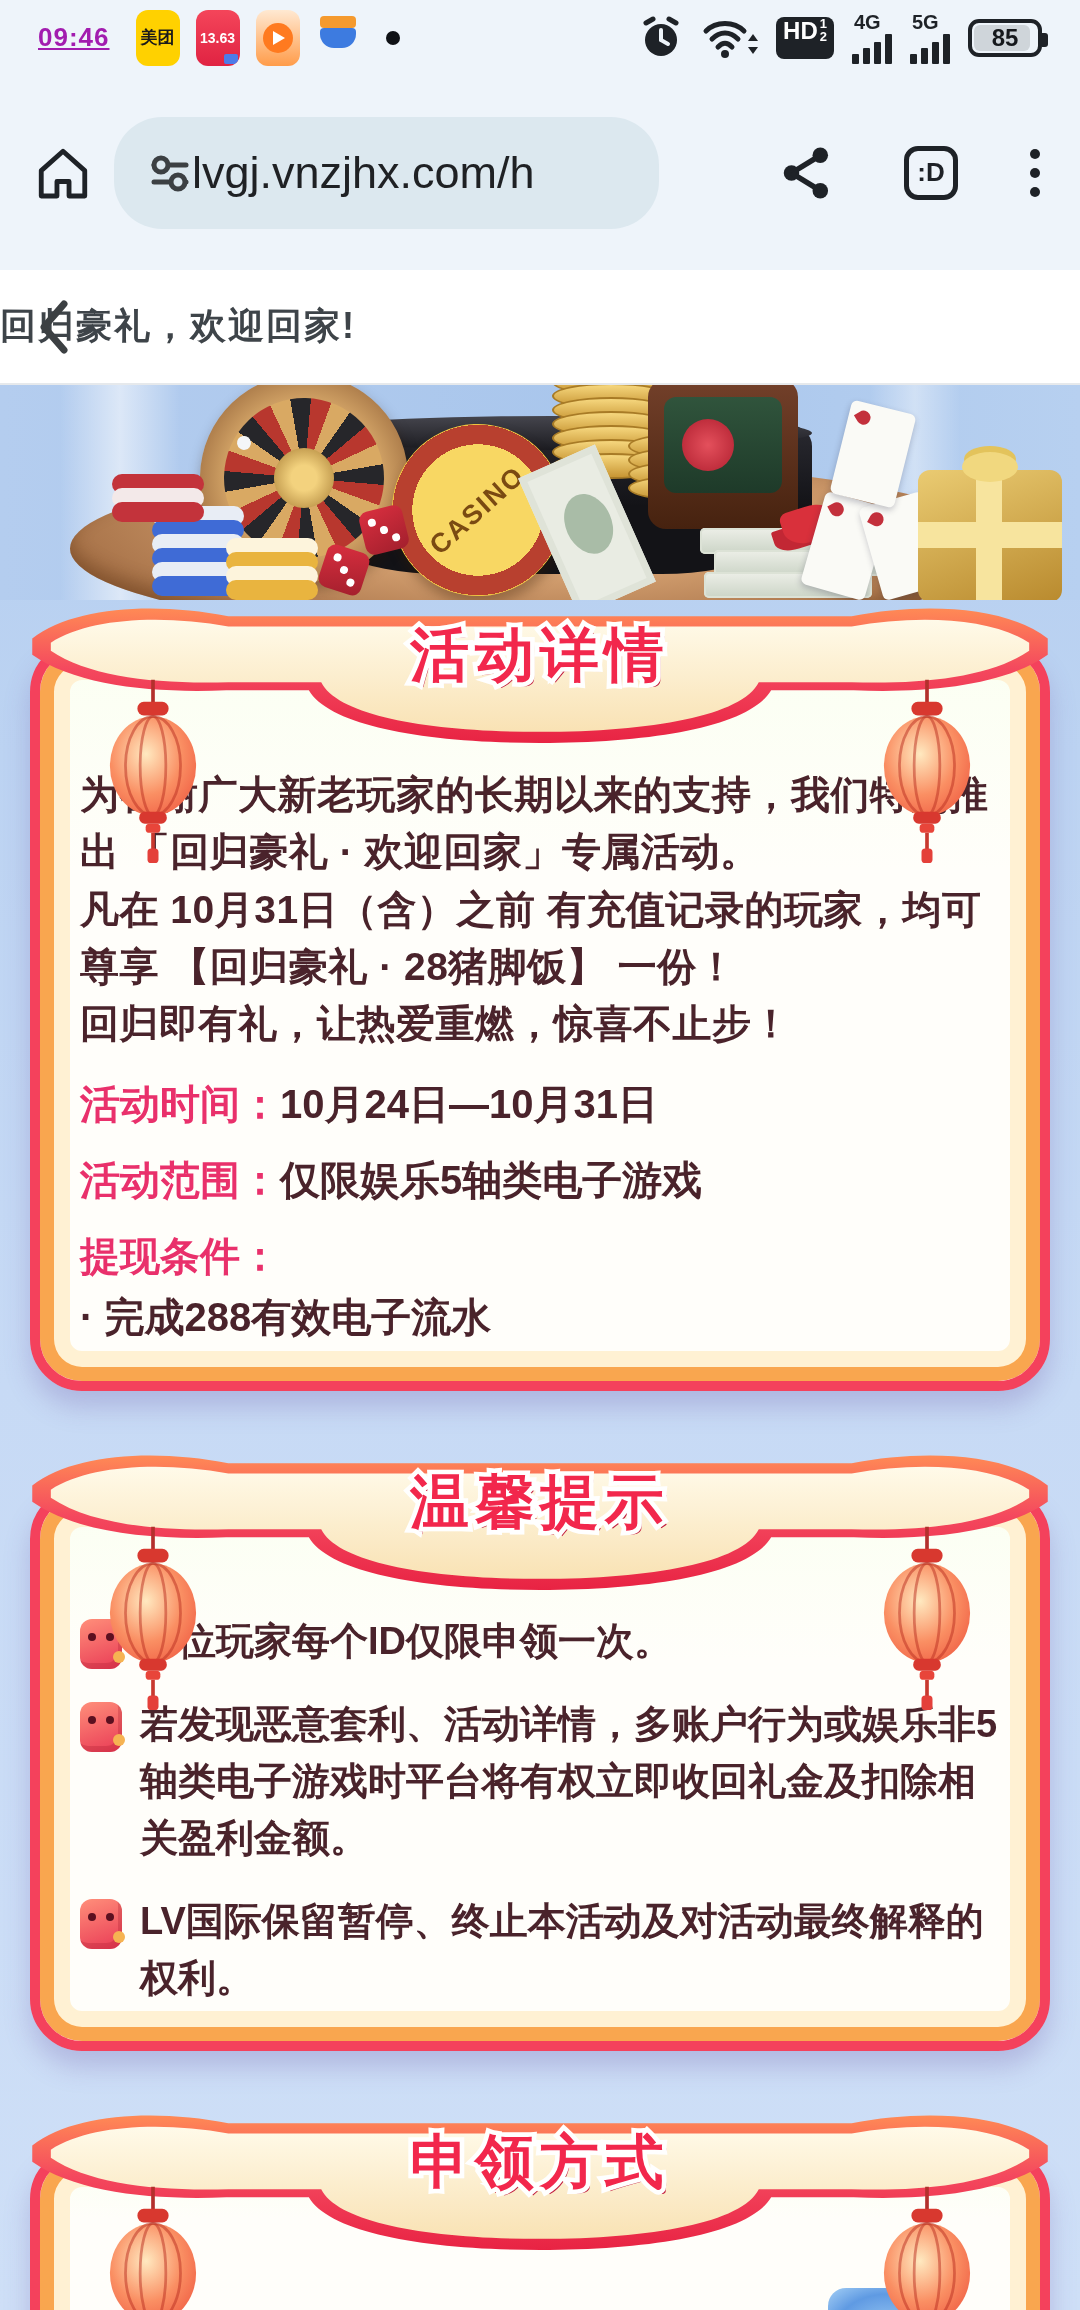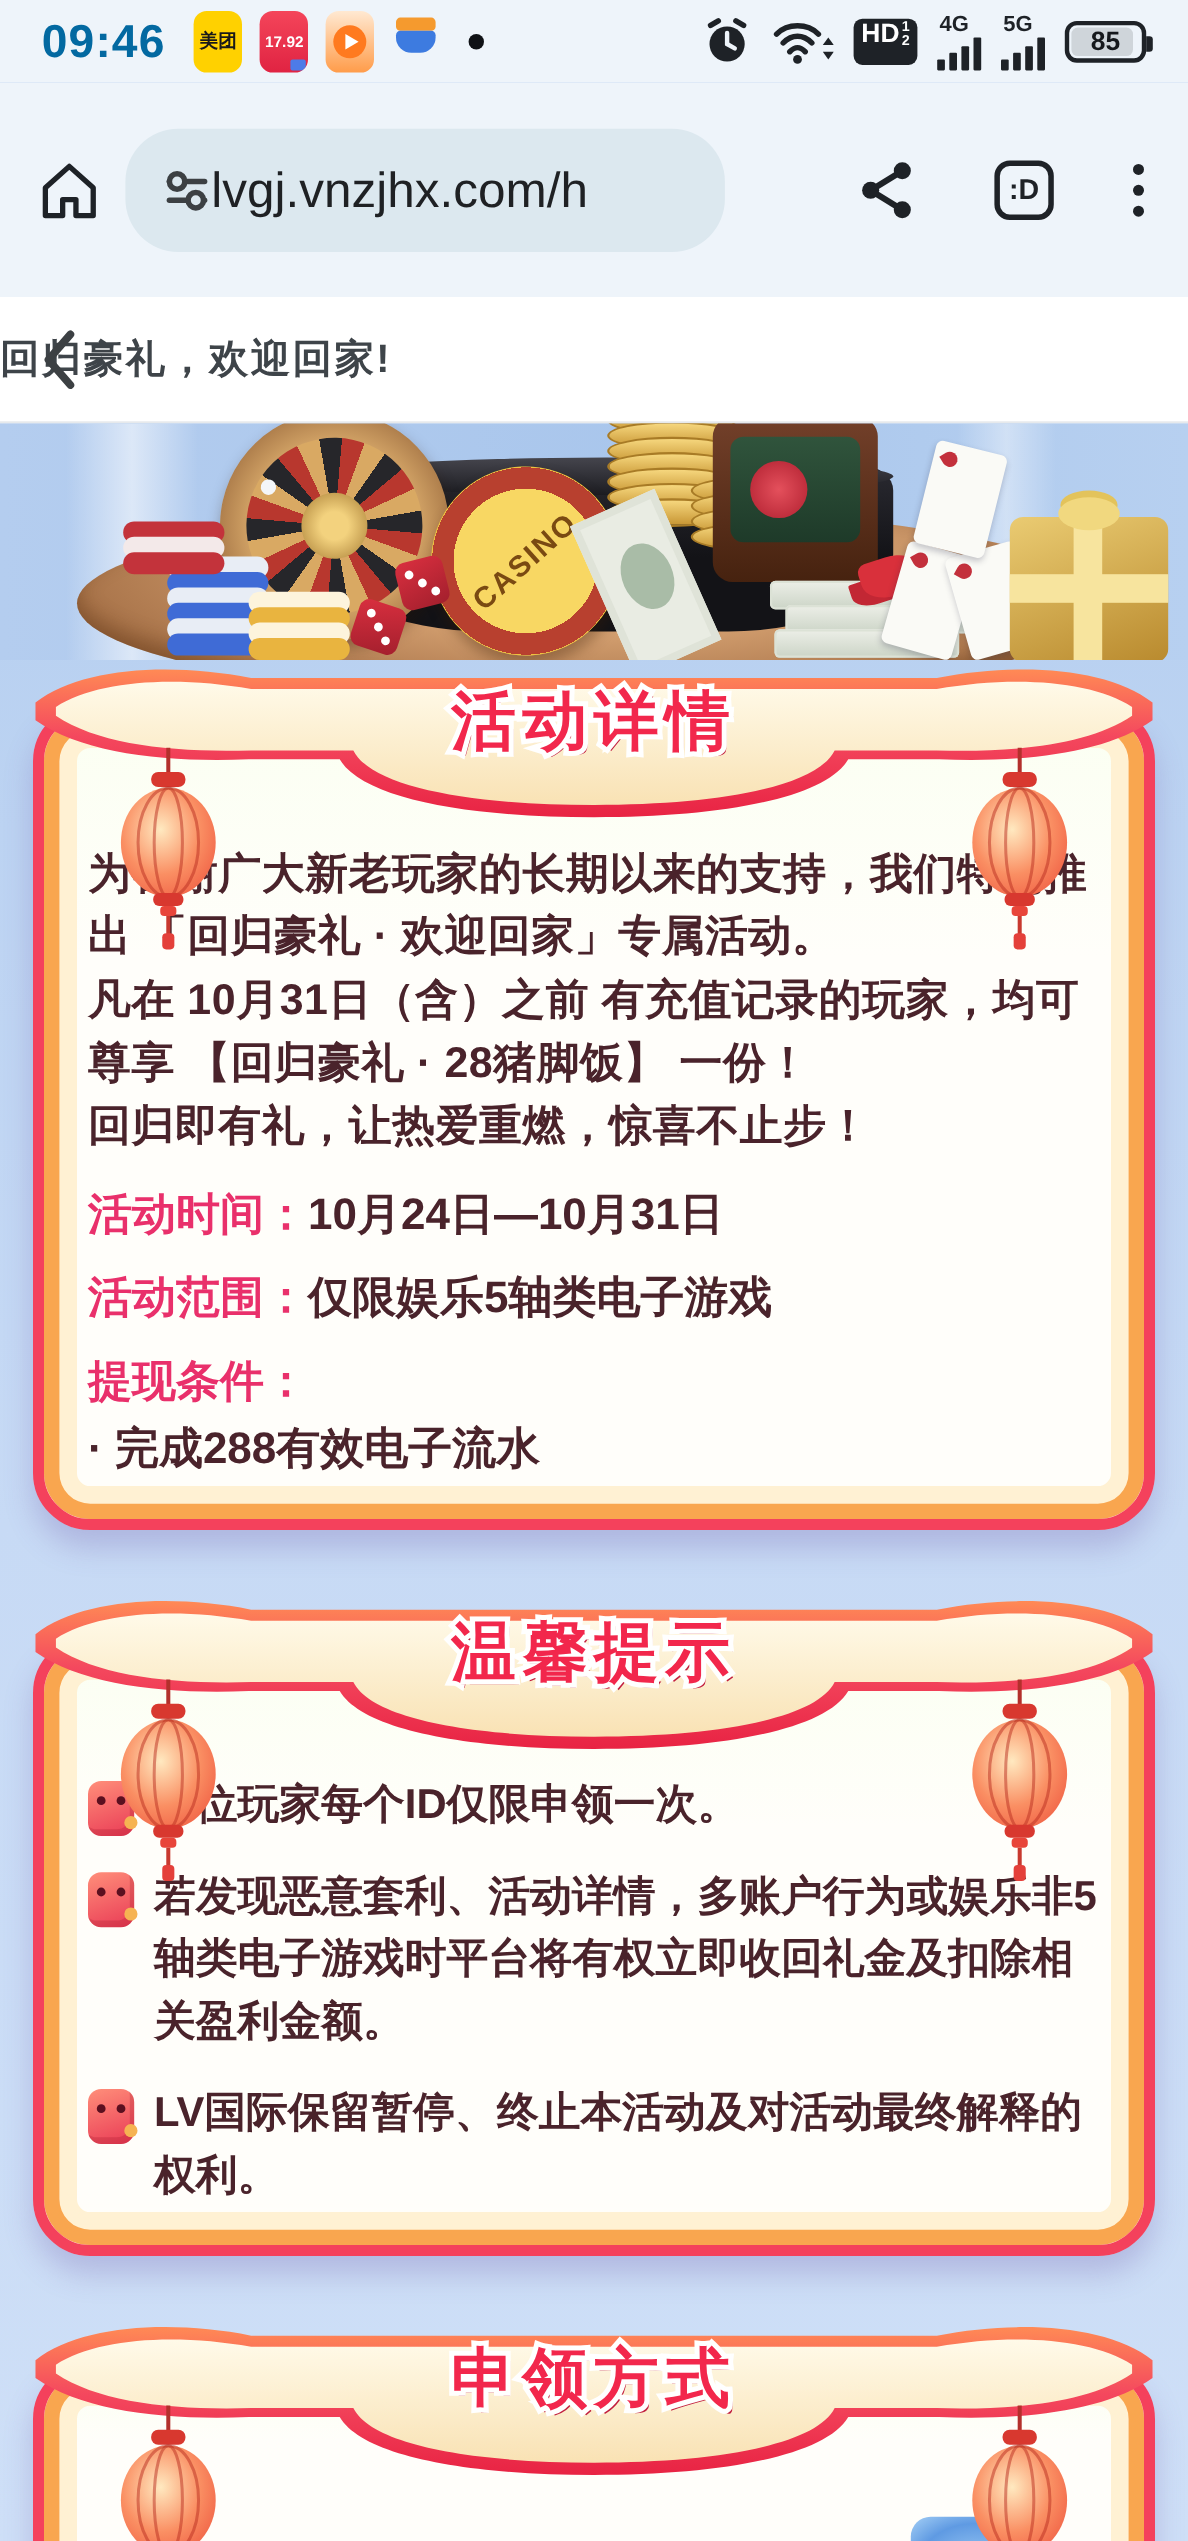--- a/index.html
+++ b/index.html
@@ -3,21 +3,21 @@
 <meta charset="utf-8">
 <style>
   * { margin:0; padding:0; box-sizing:border-box; }
   html,body { width:1080px; }
   body { font-family:"Liberation Sans", sans-serif; }
   .screen { position:relative; width:1080px; height:2310px; overflow:hidden;
     background:linear-gradient(180deg,#ADC9EE 0%,#B9D1F1 25%,#C7DAF5 60%,#CEDFF7 100%); }
 
   
   .statusbar { position:relative; height:75px; background:#EEF4FA; display:flex; align-items:center; padding:0 38px; }
-  .time { font-size:42px; font-weight:700; color:#0369a1; letter-spacing:1px; }
+  .time { font-size:26px; font-weight:700; color:#a21caf; letter-spacing:1px;text-decoration:underline; }
   .notif-icons { display:flex; align-items:center; gap:16px; margin-left:26px; }
   .appicon { width:44px; height:56px; border-radius:12px; display:flex; align-items:center; justify-content:center; overflow:hidden; }
   .appicon.meituan { background:#FFD100; color:#1A1A1A; font-size:17px; font-weight:800; }
   .appicon.sale { background:linear-gradient(180deg,#F4455A,#E02342); color:#fff; font-size:14px; font-weight:800; position:relative; }
   .appicon.sale i { position:absolute; right:2px; bottom:2px; width:14px; height:10px; background:#4D7BE8; border-radius:2px; }
   .appicon.video { background:linear-gradient(180deg,#FFE9D2,#FF9C4A); position:relative; }
   .appicon.video .ring { width:30px; height:30px; border-radius:50%; background:#FF7A1F; display:flex; align-items:center; justify-content:center; }
   .appicon.video .ring::after { content:""; border-left:12px solid #fff; border-top:7px solid transparent; border-bottom:7px solid transparent; margin-left:3px; }
   .appicon.pants { background:transparent; position:relative; }
   .appicon.pants .top { position:absolute; left:4px; right:4px; top:6px; height:12px; background:#F59A2E; border-radius:4px; }
@@ -170,21 +170,21 @@
 
 <div class="screen">
 
   <div class="statusbar">
     <span class="time">09:46</span>
     <div class="notif-icons">
       <span class="appicon meituan">
           <span>美团</span>
         </span>
       <span class="appicon sale">
-          <span>17.92</span>
+          <span>13.63</span>
           <i></i>
         </span>
       <span class="appicon video">
           <span class="ring"></span>
         </span>
       <span class="appicon pants">
           <span class="top"></span>
           <span class="bottom"></span>
         </span>
       <span class="notif-dot"></span>

